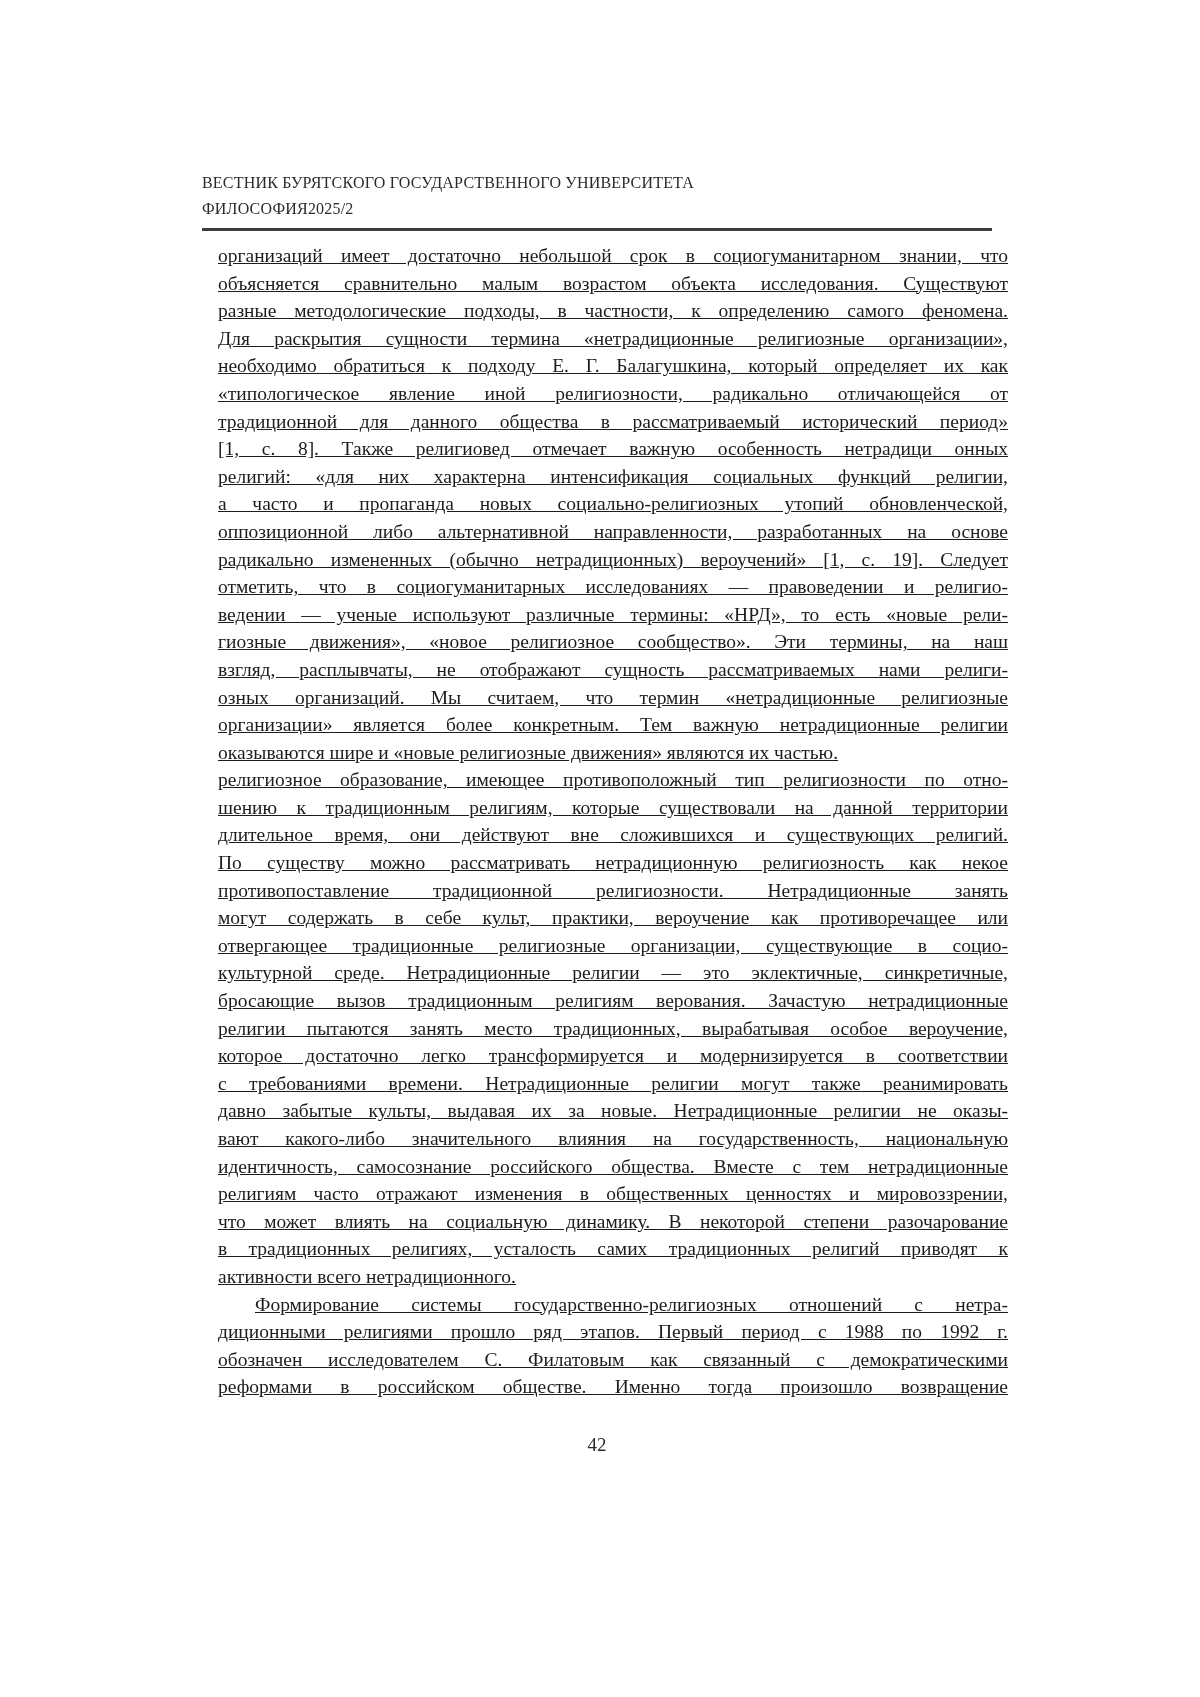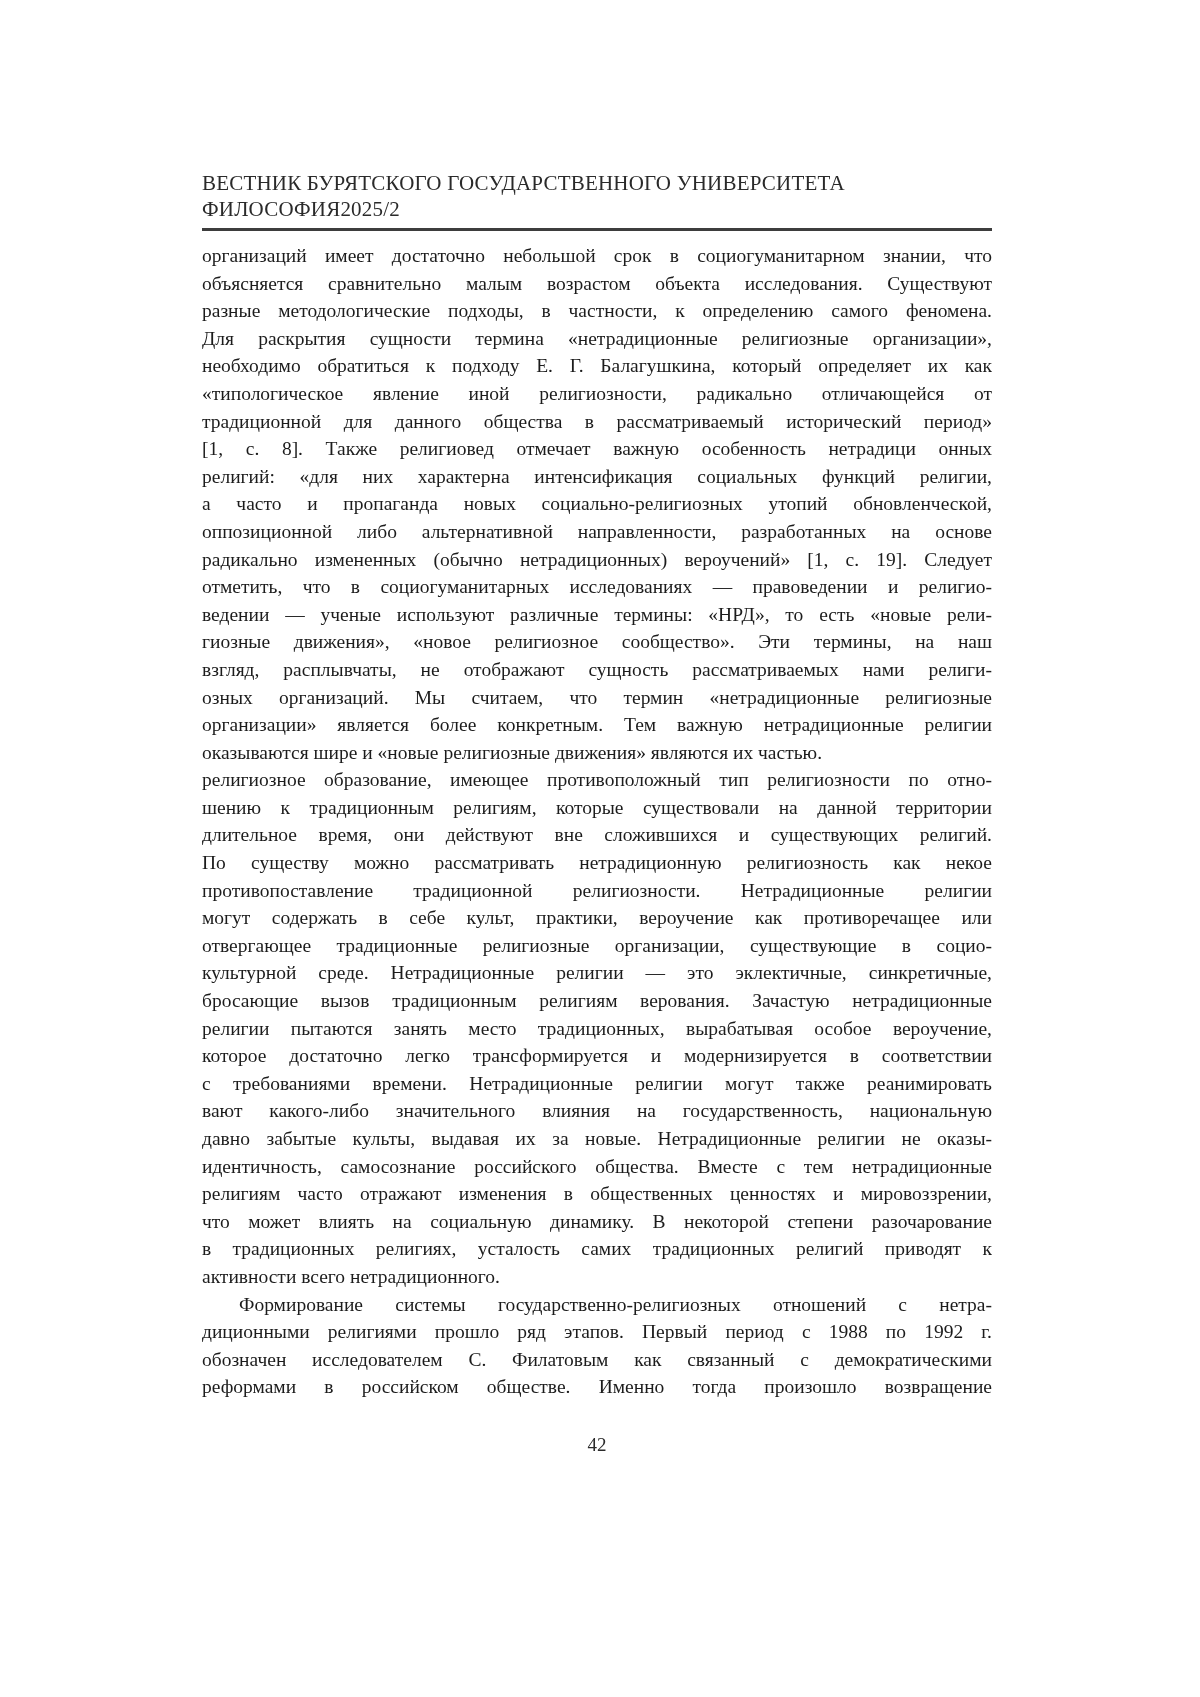--- a/index.html
+++ b/index.html
@@ -19,44 +19,45 @@
     position: absolute;
     inset: 0;
     background: #ffffff;
   }
   
   .page-header {
     position: absolute;
     left: 202px;
     top: 170px;
     width: 790px;
-    font-size: 21px;
+    font-size: 16px;
     line-height: 26px;
     color: #2a2a2a;
     letter-spacing: 0.2px;
   }
   .header-row {
     display: flex;
     justify-content: flex-start;
     align-items: baseline;
   }
   .header-rule {
     margin-top: 6px;
     height: 0;
     border-top: 3.5px solid #3d3d3d;
   }
   
   .article-body {
     position: absolute;
-    left: 202px;
+    left: 218px;
     top: 242px;
     width: 790px;
     font-size: 19.5px;
     line-height: 27.6px;
     color: #1c1c1c;
+    text-decoration: underline;
   }
   .paragraph { margin: 0; }
   .line {
     text-align: justify;
     text-align-last: justify;
     white-space: normal;
     overflow: hidden;
     height: 27.6px;
   }
   .line.endline { text-align-last: left; }
@@ -107,30 +108,30 @@
         <div class="line">взгляд, расплывчаты, не отображают сущность рассматриваемых нами религи-</div>
         <div class="line">озных организаций. Мы считаем, что термин «нетрадиционные религиозные</div>
         <div class="line">организации» является более конкретным. Тем важную нетрадиционные религии</div>
         <div class="line endline">оказываются шире и «новые религиозные движения» являются их частью.</div>
       </div>
       <div class="paragraph">
         <div class="line">религиозное образование, имеющее противоположный тип религиозности по отно-</div>
         <div class="line">шению к традиционным религиям, которые существовали на данной территории</div>
         <div class="line">длительное время, они действуют вне сложившихся и существующих религий.</div>
         <div class="line">По существу можно рассматривать нетрадиционную религиозность как некое</div>
-        <div class="line">противопоставление традиционной религиозности. Нетрадиционные религии</div>
+        <div class="line">противопоставление традиционной религиозности. Нетрадиционные занять</div>
         <div class="line">могут содержать в себе культ, практики, вероучение как противоречащее или</div>
         <div class="line">отвергающее традиционные религиозные организации, существующие в социо-</div>
         <div class="line">культурной среде. Нетрадиционные религии — это эклектичные, синкретичные,</div>
         <div class="line">бросающие вызов традиционным религиям верования. Зачастую нетрадиционные</div>
         <div class="line">религии пытаются занять место традиционных, вырабатывая особое вероучение,</div>
         <div class="line">которое достаточно легко трансформируется и модернизируется в соответствии</div>
         <div class="line">с требованиями времени. Нетрадиционные религии могут также реанимировать</div>
+        <div class="line">давно забытые культы, выдавая их за новые. Нетрадиционные религии не оказы-</div>
         <div class="line">вают какого-либо значительного влияния на государственность, национальную</div>
-        <div class="line">давно забытые культы, выдавая их за новые. Нетрадиционные религии не оказы-</div>
         <div class="line">идентичность, самосознание российского общества. Вместе с тем нетрадиционные</div>
         <div class="line">религиям часто отражают изменения в общественных ценностях и мировоззрении,</div>
         <div class="line">что может влиять на социальную динамику. В некоторой степени разочарование</div>
         <div class="line">в традиционных религиях, усталость самих традиционных религий приводят к</div>
         <div class="line endline">активности всего нетрадиционного.</div>
       </div>
       <div class="paragraph">
         <div class="line indent">Формирование системы государственно-религиозных отношений с нетра-</div>
         <div class="line">диционными религиями прошло ряд этапов. Первый период с 1988 по 1992 г.</div>
         <div class="line">обозначен исследователем С. Филатовым как связанный с демократическими</div>

